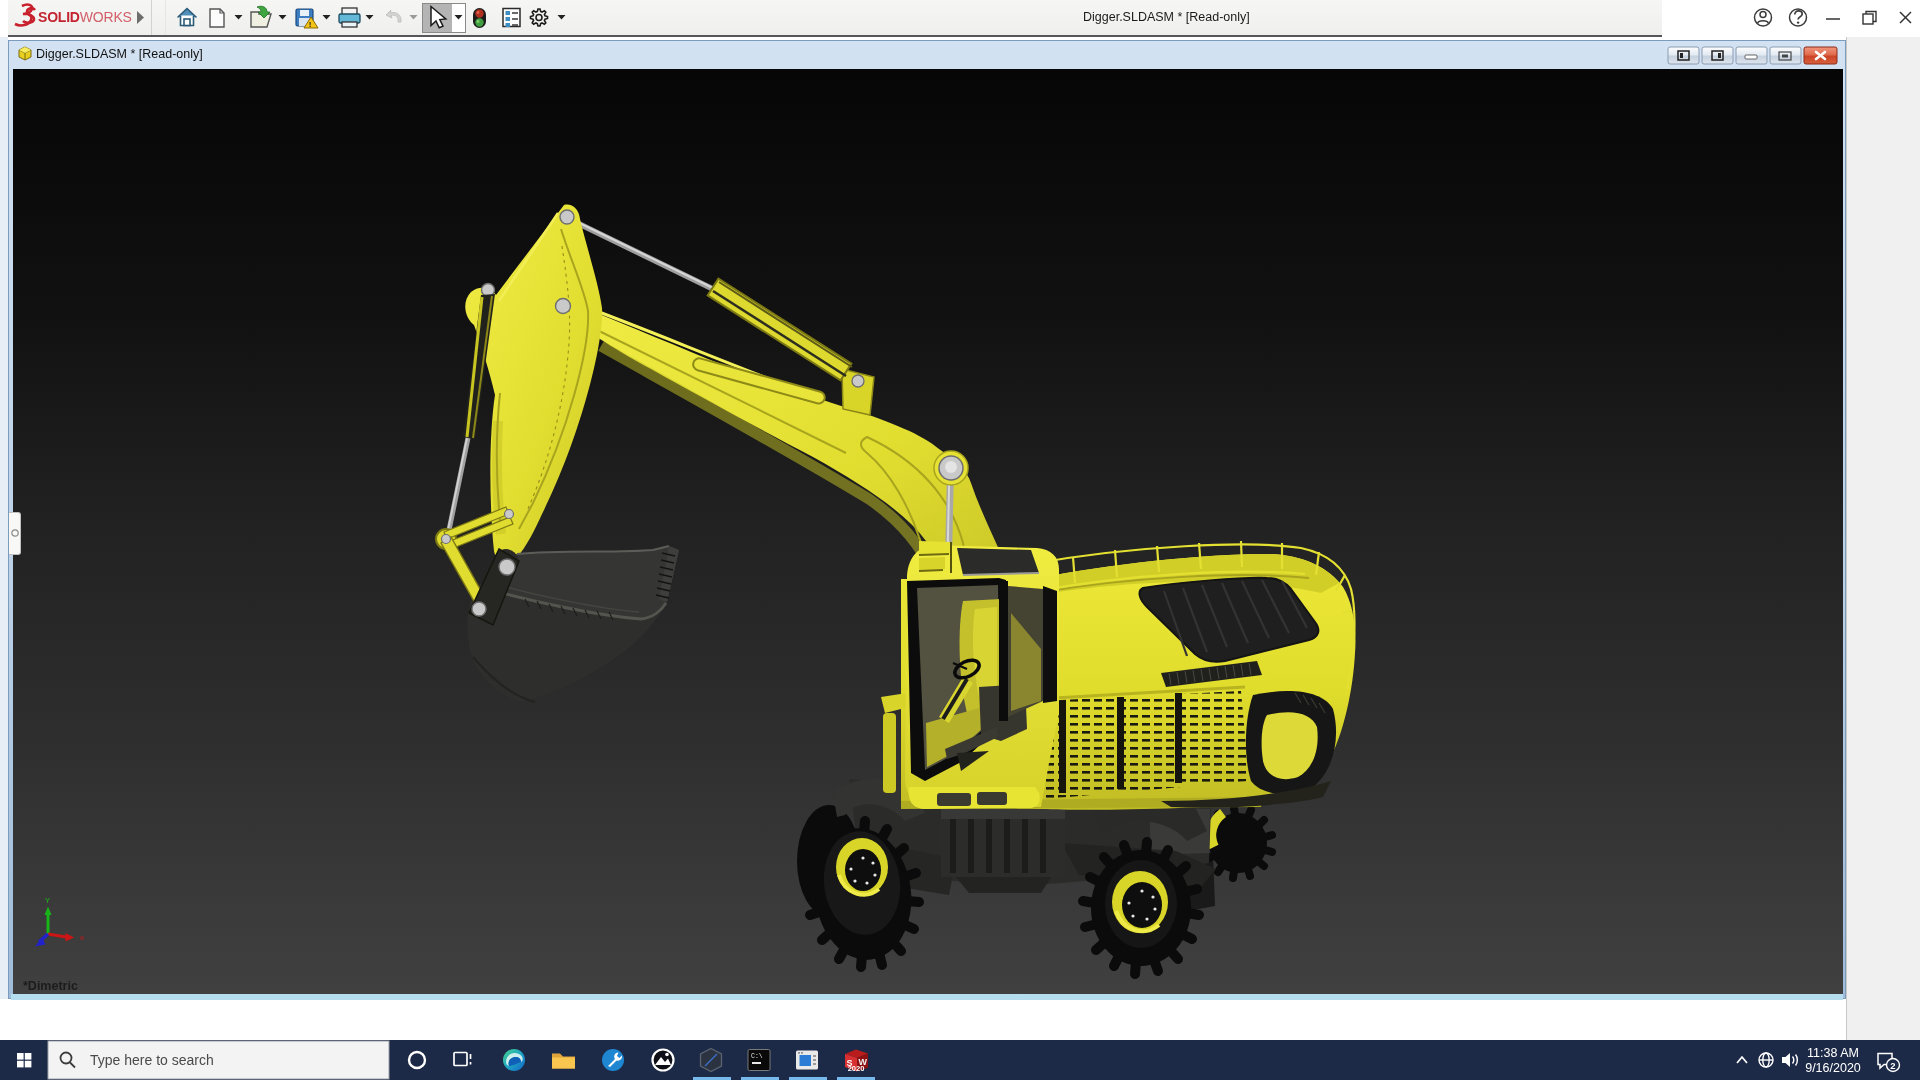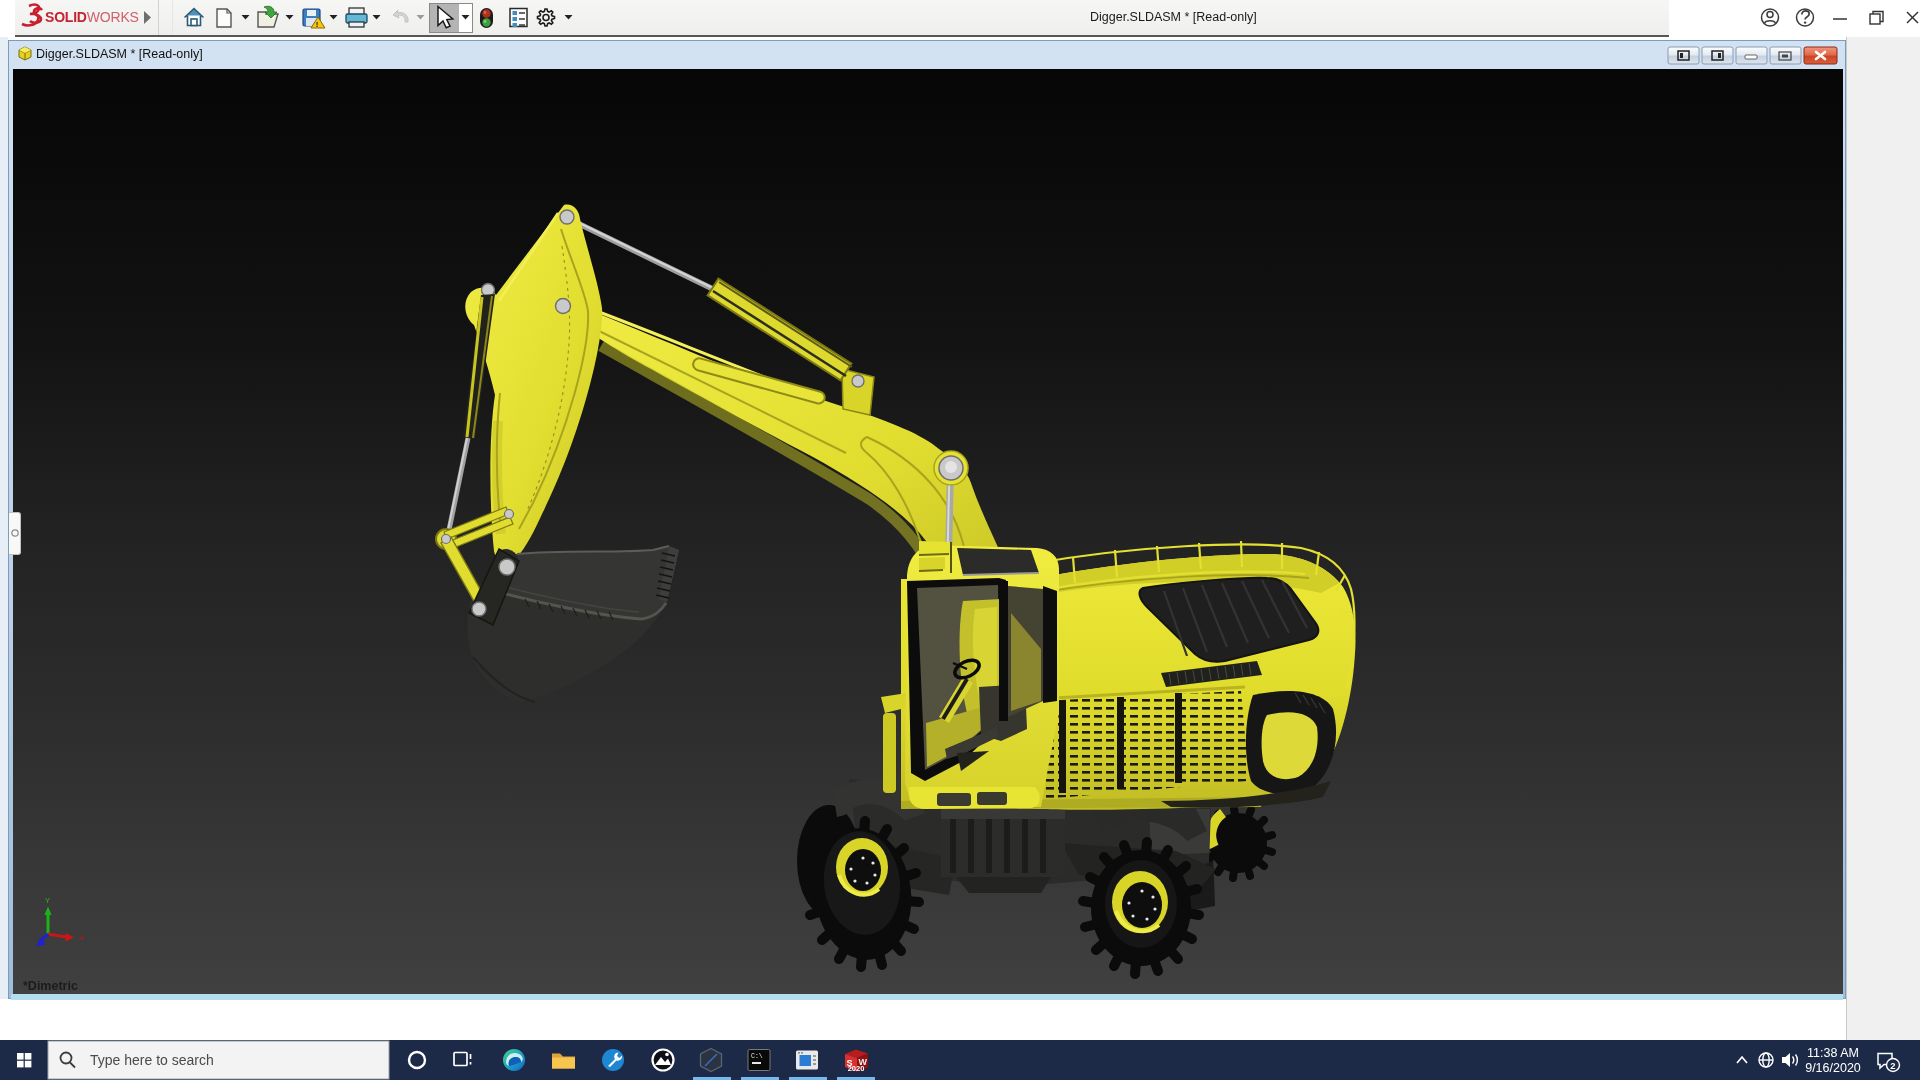--- a/index.html
+++ b/index.html
@@ -1,19 +1,19 @@
 <!DOCTYPE html>
 <html><head><meta charset="utf-8"><style>
 html,body{margin:0;padding:0}
 body{width:1920px;height:1080px;overflow:hidden;font-family:"Liberation Sans",sans-serif;position:relative;background:#fff}
 .abs{position:absolute}
 </style></head>
 <body>
 
-<div class="abs" id="topbar" style="left:15px;top:0;width:1654px;height:35px;background:linear-gradient(#f6f6f4,#efefed);border-bottom:2px solid #55555a">
+<div class="abs" id="topbar" style="left:8px;top:0;width:1654px;height:35px;background:linear-gradient(#f6f6f4,#efefed);border-bottom:2px solid #55555a">
   <svg class="abs" style="left:0;top:0" width="600" height="35" viewBox="0 0 600 35">
 
     <g>
       <path d="M14,6 C20,3 25,5 24,9 C23,12 19,14 15,14 C21,13 25,16 23,20 C21,25 13,27 7,24" fill="none" stroke="#c8202c" stroke-width="2.6"></path>
       <path d="M27,10 C25,7 19,8 19,12 C19,15 26,15 26,19 C26,23 18,24 15,21" fill="none" stroke="#c8202c" stroke-width="2.6"></path>
     </g>
     <text x="30" y="22" font-size="14" font-weight="bold" fill="#c32430" letter-spacing="-0.2">SOLID<tspan fill="#d2606a" font-weight="normal">WORKS</tspan></text>
     <path d="M129,11 L136,17.5 L129,24 Z" fill="#6e6e6e"></path>
     <line x1="143.5" y1="0" x2="143.5" y2="35" stroke="#d2d2d2" stroke-width="1"></line>
     <line x1="157.5" y1="0" x2="157.5" y2="35" stroke="#e6e6e4" stroke-width="1"></line>

